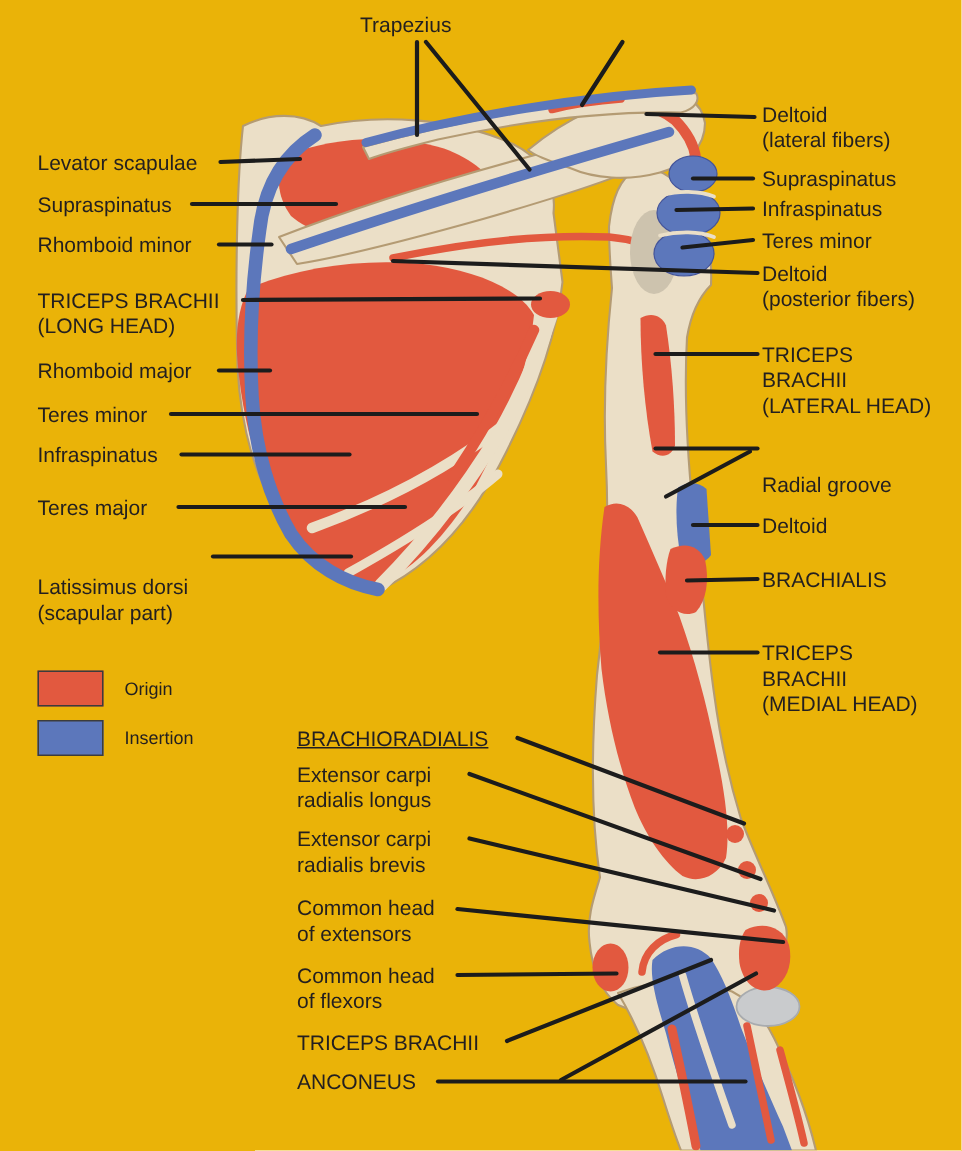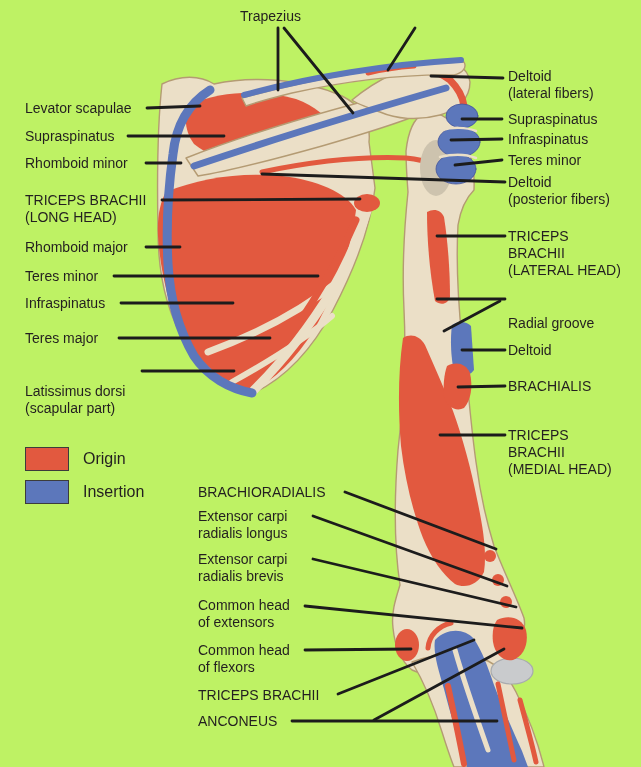--- a/index.html
+++ b/index.html
@@ -1,25 +1,25 @@
 <!DOCTYPE html>
 <html style="--origin: #E2593F; --insertion: #5C77BB; --bone: #EBDFC7; --bone-edge: #B49B73; --bone-shadow: #CDC3AE; --cartilage: #C9CBCD; --line: #1C1C1C; --text: #231F20; --background: #FFFFFF;"><head>
 <meta charset="utf-8">
 <style>
   html,body{margin:0;padding:0;background:#fff;}
-  .stage{position:relative;width:641px;height:767px;background:#bef264;overflow:hidden;
+  .stage{position:relative;width:641px;height:767px;background:#eab308;overflow:hidden;
          font-family:"Liberation Sans",sans-serif;}
   .stage svg{position:absolute;left:0;top:0;}
   .label{position:absolute;font-size:14px;line-height:17px;color:var(--text,#231F20);
          white-space:pre-line;}
   .label.ctr{text-align:center;}
   .legend{position:absolute;left:25px;top:447px;}
   .legend-row{display:flex;align-items:center;margin-bottom:9px;}
   .swatch{width:42px;height:22px;border:1.5px solid #3c3c3c;margin-right:14px;}
-  .legend-label{font-size:16px;color:var(--text,#231F20);}
+  .legend-label{font-size:12px;color:var(--text,#231F20);}
 </style>
 </head>
 <body>
 
 <div class="stage">
 
 <svg width="641" height="767" viewBox="0 0 641 767">
   <g stroke-linecap="round" stroke-linejoin="round">
 
     <path fill="var(--bone)" stroke="var(--bone-edge)" stroke-width="1.4" d="M408,192 C404,230 402,270 404,310 C406,350 404,400 398,450 C394,500 394,545 400,585
@@ -166,21 +166,21 @@
   <div class="label" style="left:508px;top:228px;">TRICEPS
 BRACHII
 (LATERAL HEAD)</div>
   <div class="label" style="left:508px;top:291px;margin-top:24px;">Radial groove</div>
   <div class="label" style="left:508px;top:342px;">Deltoid</div>
   <div class="label" style="left:508px;top:378px;">BRACHIALIS</div>
   <div class="label" style="left:508px;top:427px;">TRICEPS
 BRACHII
 (MEDIAL HEAD)</div>
 
-  <div class="label" style="left:198px;top:484px;">BRACHIORADIALIS</div>
+  <div class="label" style="left:198px;top:484px;text-decoration:underline;">BRACHIORADIALIS</div>
   <div class="label" style="left:198px;top:508px;">Extensor carpi
 radialis longus</div>
   <div class="label" style="left:198px;top:551px;">Extensor carpi
 radialis brevis</div>
   <div class="label" style="left:198px;top:597px;">Common head
 of extensors</div>
   <div class="label" style="left:198px;top:642px;">Common head
 of flexors</div>
   <div class="label" style="left:198px;top:687px;">TRICEPS BRACHII</div>
   <div class="label" style="left:198px;top:713px;">ANCONEUS</div>

